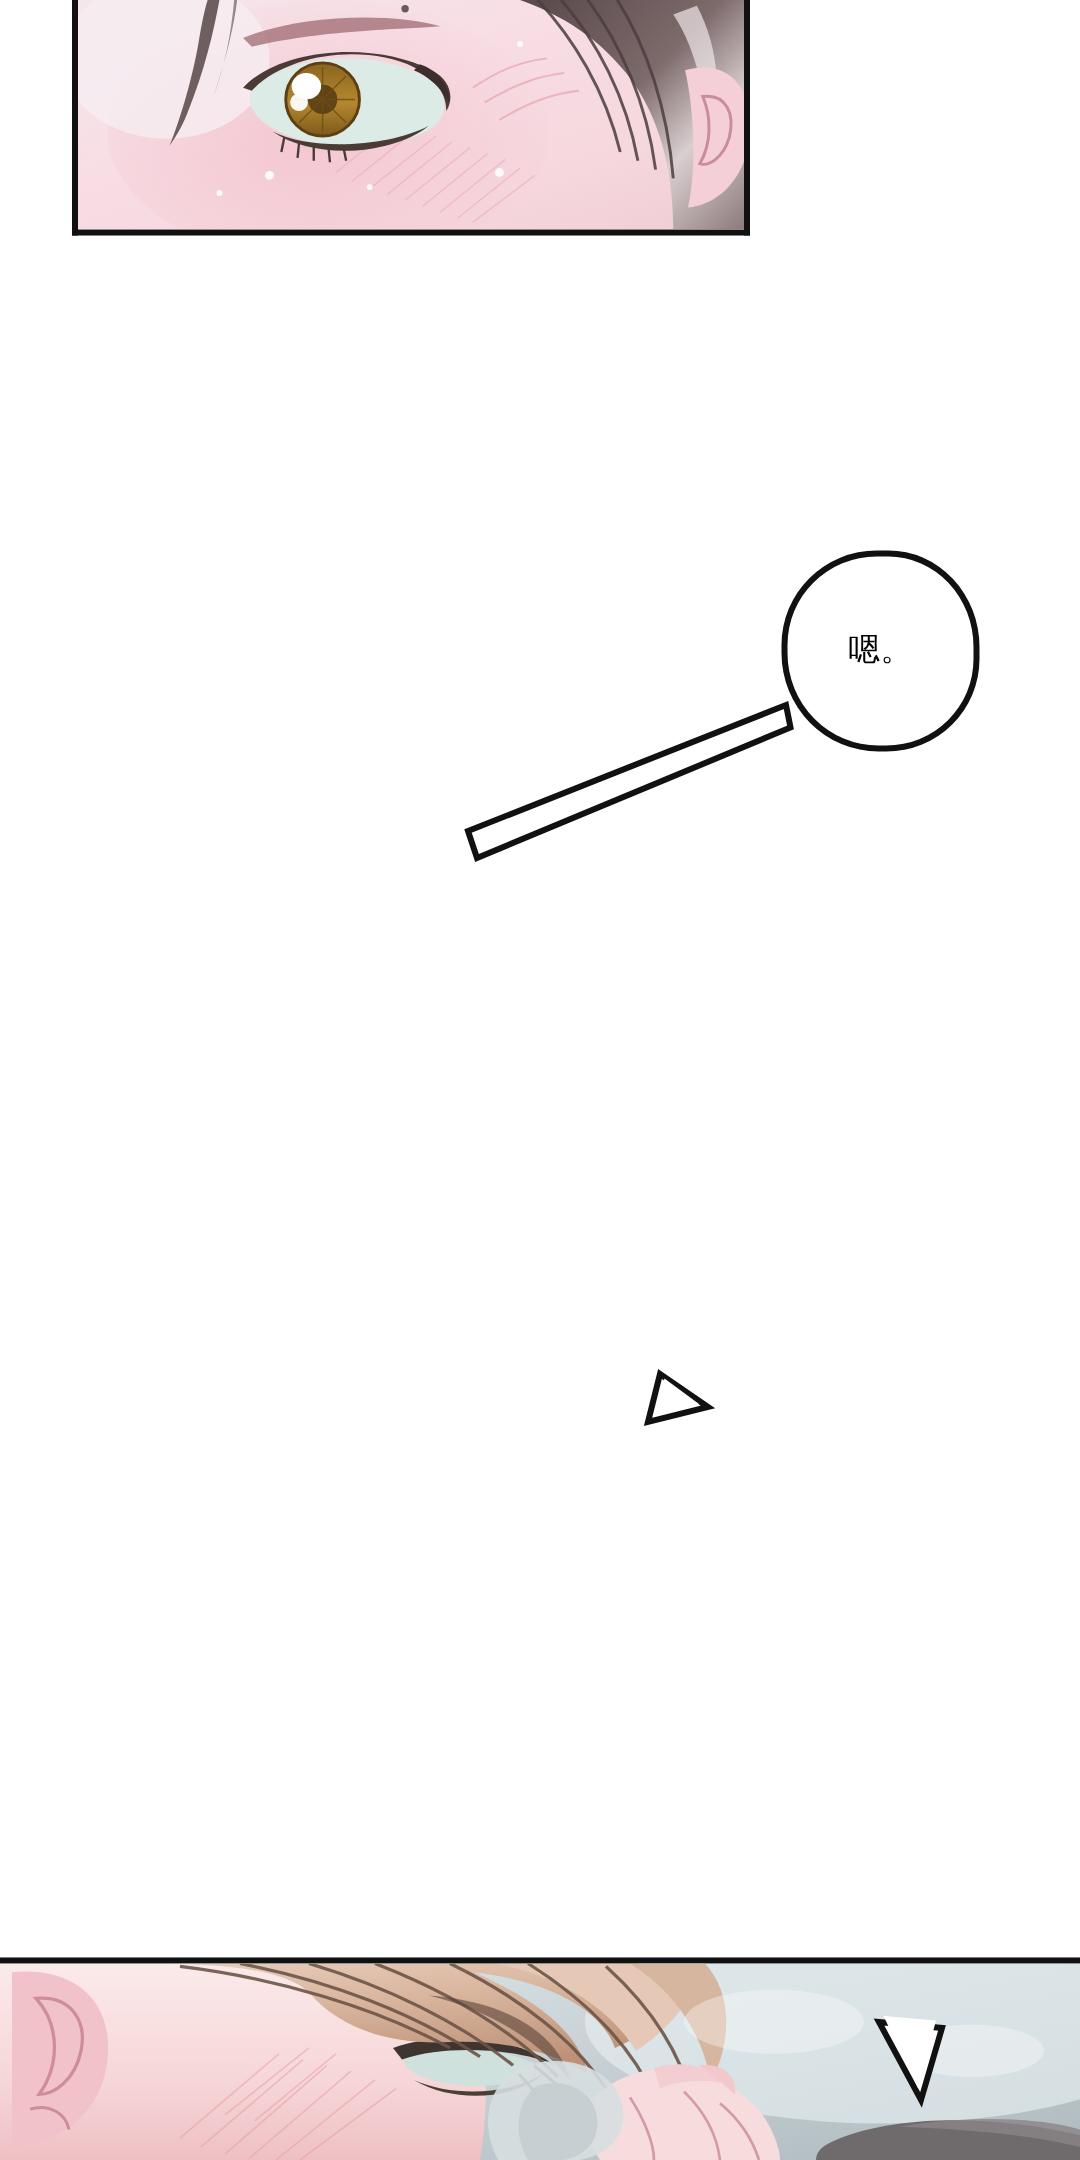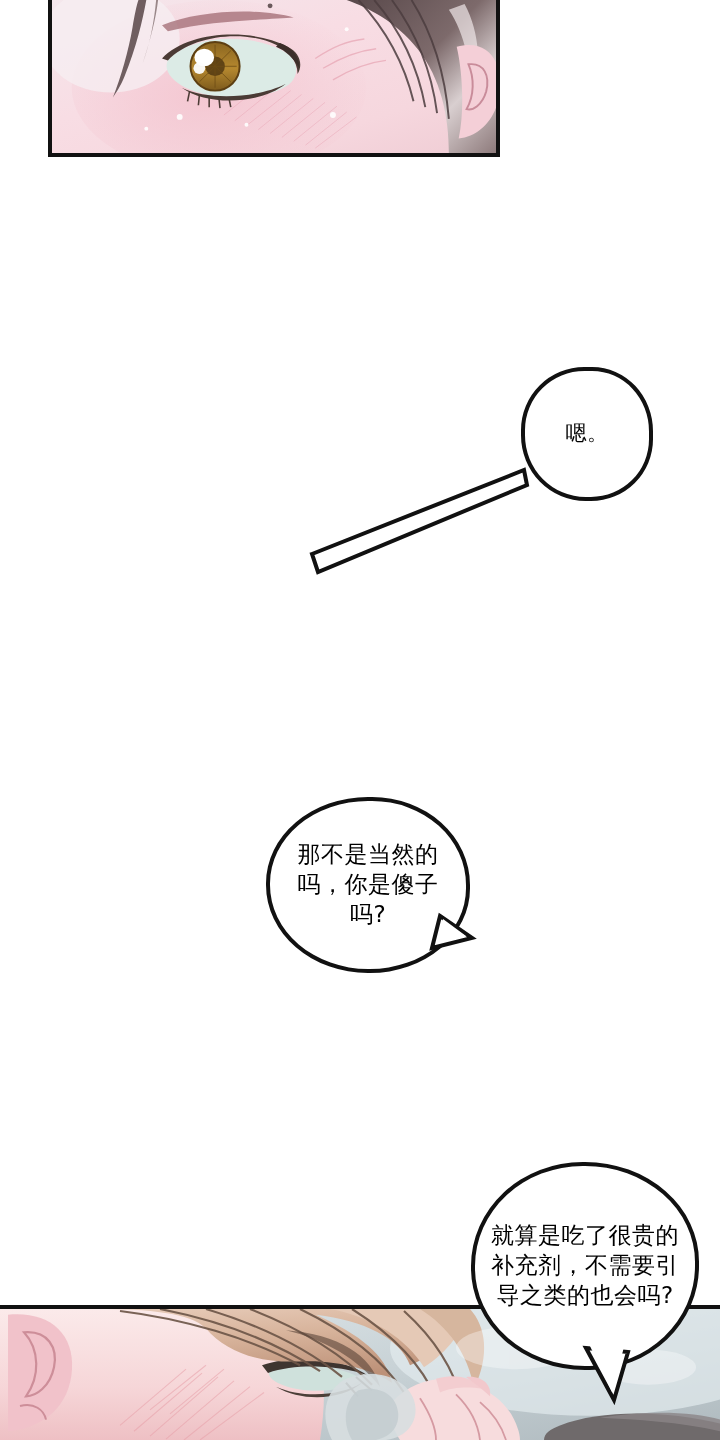--- a/index.html
+++ b/index.html
@@ -335,21 +335,15 @@
       <path d="M586 1348 L628 1352 L614 1400 Z" fill="#ffffff" stroke="#111111" stroke-width="4" stroke-linejoin="miter"></path>
       <path d="M589 1344 L624 1347 L612 1392 Z" fill="#ffffff"></path>
     </g>
   </svg>
 
   <div class="bubble" id="bubble-ok">
     <div class="bubble-text">嗯。</div>
   </div>
 
 
-  <div class="bubble" id="bubble-obvious">
-    <div class="bubble-text">那不是当然的吗，你是傻子吗?</div>
-  </div>
-
-  <div class="bubble" id="bubble-question">
-    <div class="bubble-text">就算是吃了很贵的补充剂，不需要引导之类的也会吗?</div>
-  </div>
+
 
 </div>
 
 </body></html>

